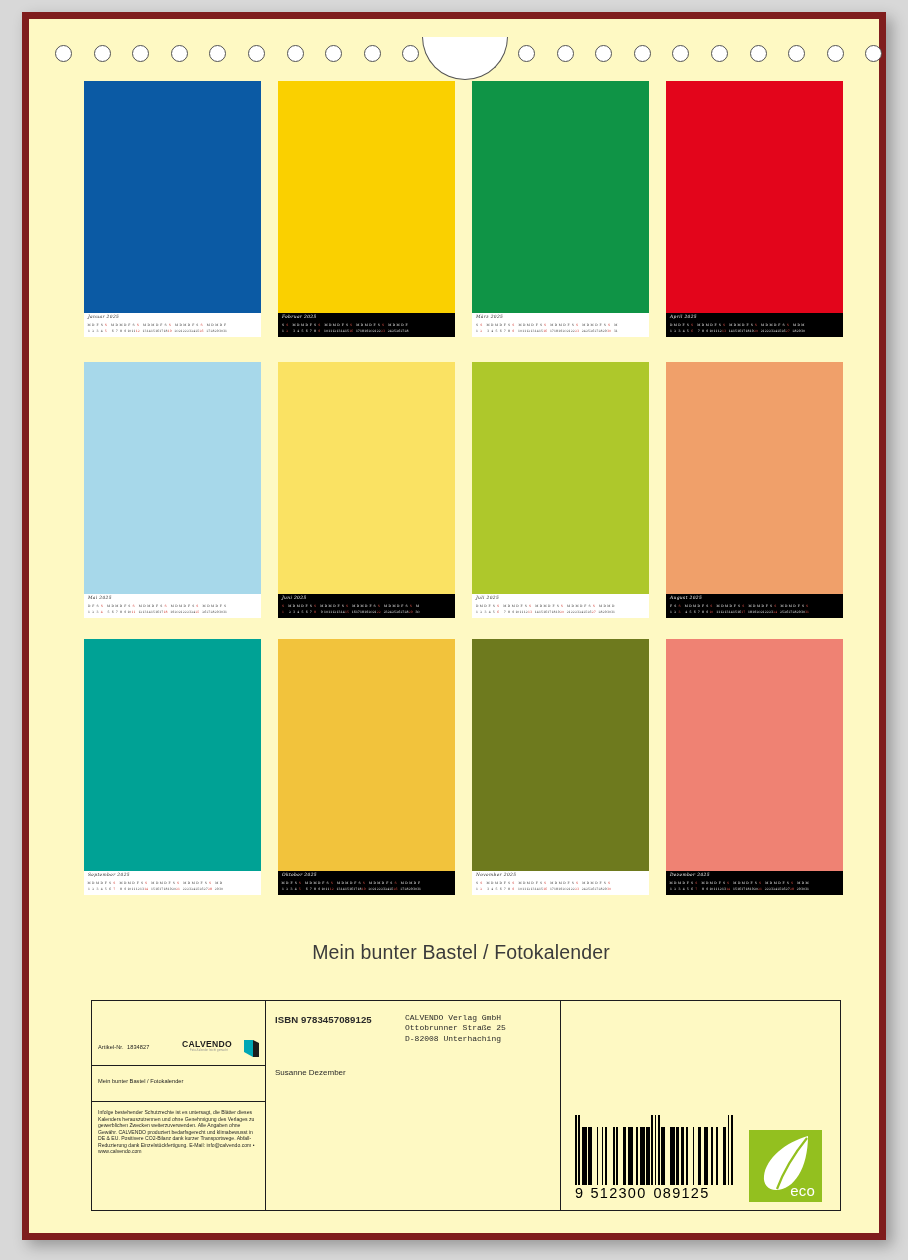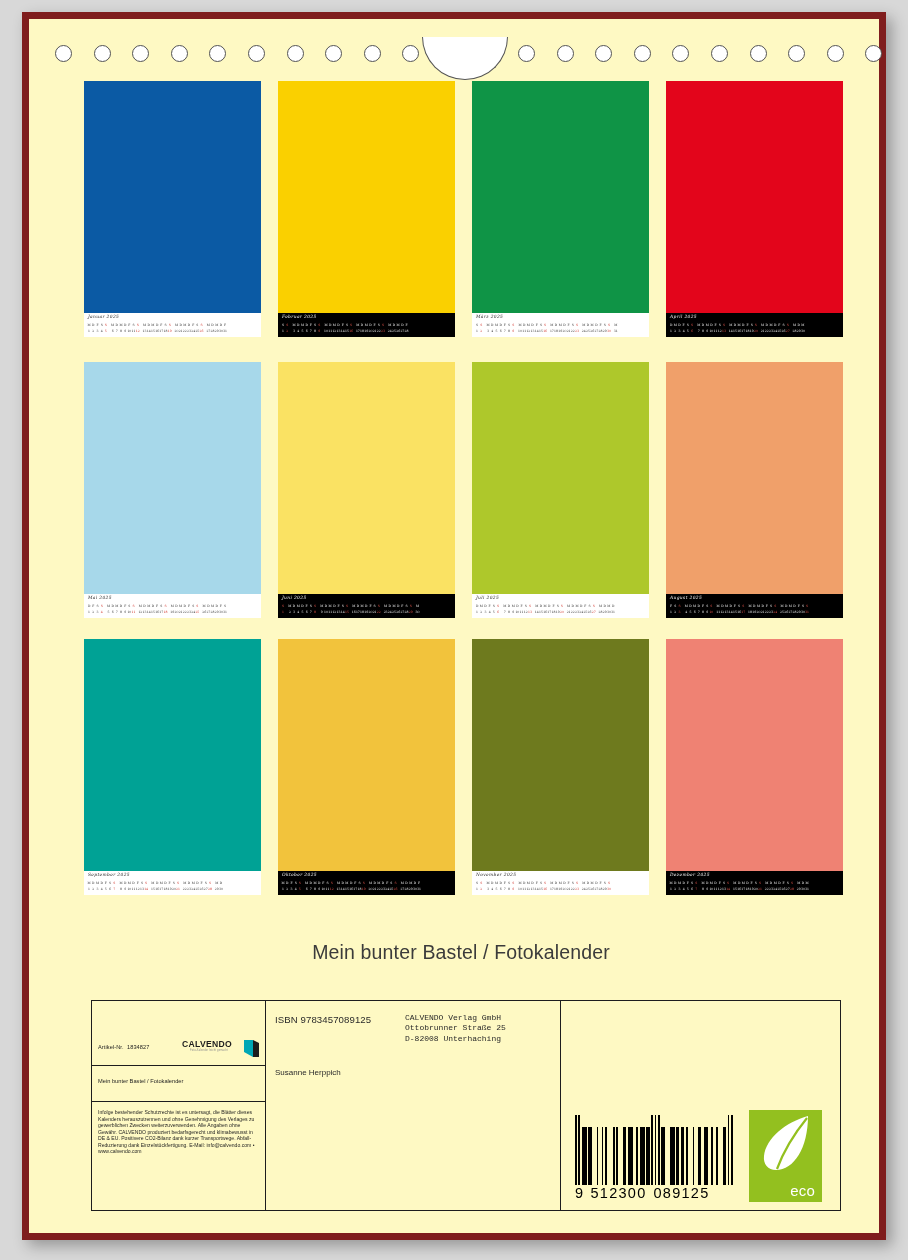--- a/index.html
+++ b/index.html
@@ -136,21 +136,21 @@
     position:absolute; left:6px; top:12px;
     font-size:5.7px; color:#1f1f1f;
   }
   .legal {
     position:absolute; left:6px; top:7px; right:5px;
     font-size:5.1px; line-height:6.5px; color:#1f1f1f;
   }
 
   .isbn {
     position:absolute; left:9px; top:13px;
-    font-size:9.6px; color:#2a2a2a; letter-spacing:.1px;
+    font-size:9.6px; color:#2a2a2a; letter-spacing:.1px;font-weight:bold;
   }
   .author {
     position:absolute; left:9px; top:67px;
     font-size:8px; color:#2a2a2a;
   }
   .pub {
     position:absolute; left:139px; top:12px;
     font-size:8px; line-height:10.4px; color:#2a2a2a;font-family:Liberation Mono, monospace;
   }
 
@@ -164,21 +164,21 @@
     font-size:14.5px; color:#000;
     display:flex; align-items:flex-end;
   }
   #bc-digits span { display:block; }
   .bc-lead { width:12px; text-align:left; }
   .bc-grp  { width:63px; text-align:center; letter-spacing:1.3px; }
 
   
   #eco {
     position:absolute; right:18px; bottom:8px;
-    width:73px; height:92px; background:#93c01f;
+    width:73px; height:72px; background:#93c01f;
   }
   #eco .leaf { position:absolute; left:7px; top:4px; width:60px; height:58px; }
   #eco .eco-word {
     position:absolute; right:7px; bottom:3px;
     color:#fff; font-size:15px; letter-spacing:.2px;
   }
 </style>
 </head>
 <body>
 
@@ -1437,21 +1437,21 @@
       <div class="cell-title">
         <div class="kal-title">Mein bunter Bastel / Fotokalender</div>
       </div>
       <div class="cell-legal">
         <div class="legal">Infolge bestehender Schutzrechte ist es untersagt, die Blätter dieses Kalenders herauszutrennen und ohne Genehmigung des Verlages zu gewerblichen Zwecken weiterzuverwenden. Alle Angaben ohne Gewähr. CALVENDO produziert bedarfsgerecht und klimabewusst in DE &amp; EU. Positivere CO2-Bilanz dank kurzer Transportwege. Abfall-Reduzierung dank Einzelstückfertigung. E-Mail: info@calvendo.com • www.calvendo.com</div>
       </div>
     </div>
 
     <div id="col-mid">
       <div class="isbn">ISBN 9783457089125</div>
-      <div class="author">Susanne Herppich</div>
+      <div class="author">Susanne Dezember</div>
       <div class="pub">
           <div>CALVENDO Verlag GmbH</div>
           <div>Ottobrunner Straße 25</div>
           <div>D-82008 Unterhaching</div>
         </div>
     </div>
 
     <div id="col-right">
       <div id="barcode-box">
         <div id="bars">

